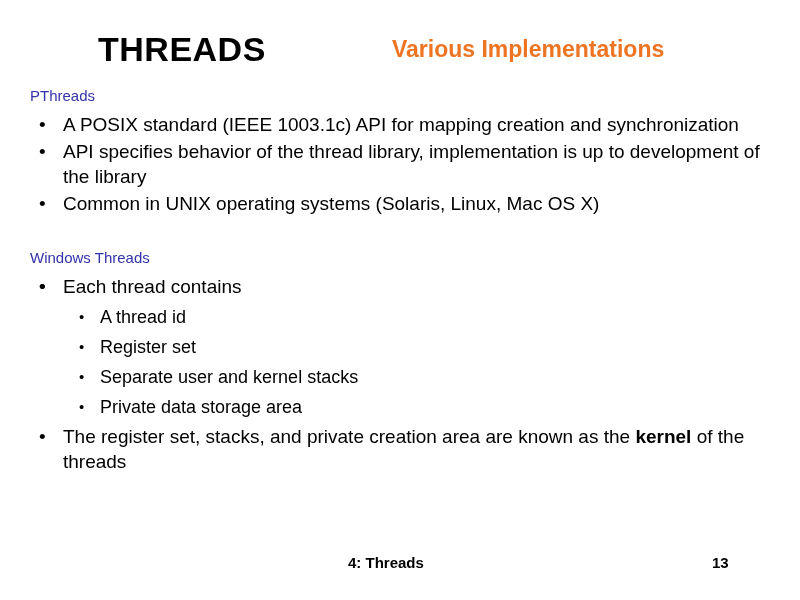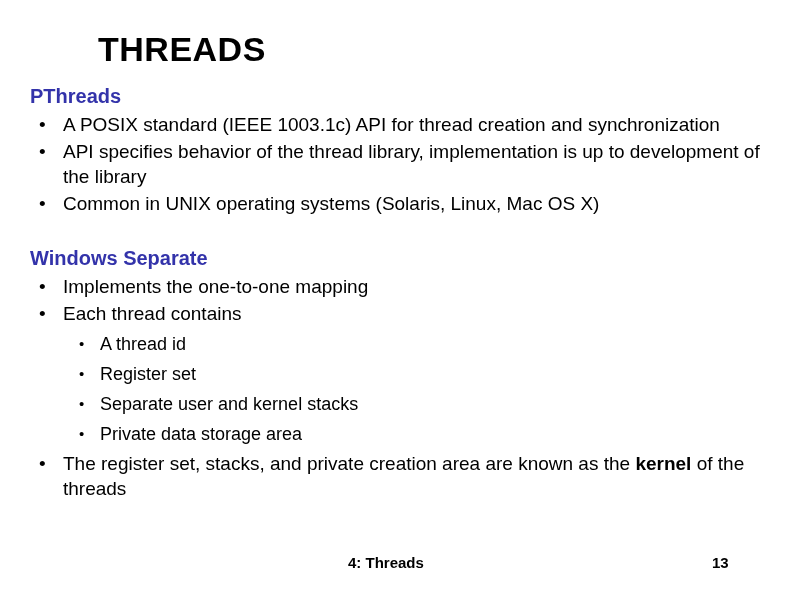--- a/index.html
+++ b/index.html
@@ -57,22 +57,22 @@
 
   
   .body {
     position: absolute;
     left: 30px;
     top: 84px;
     width: 740px;
   }
 
   .section-heading {
-    font-size: 20px;
-    font-weight: bold;
+    font-size: 15px;
+    font-weight: normal;
     color: #3333AA;
     line-height: 24px;
     margin: 0 0 4px 0;
   }
 
   .section-gap {
     height: 28px;
   }
 
   ul.level1 {
@@ -153,52 +153,52 @@
     text-align: center;
   }
 </style>
 </head>
 <body>
 
 <div class="slide">
 
   <div class="title-row">
     <div class="main-title">THREADS</div>
+    <div class="sub-title">Various Implementations</div>
   </div>
 
   <div class="body">
 
     <div class="section">
       <div class="section-heading">PThreads</div>
 
       <ul class="level1">
         <li>
           <span class="bullet">•</span>
-          <span>A POSIX standard (IEEE 1003.1c) API for thread creation and synchronization</span>
+          <span>A POSIX standard (IEEE 1003.1c) API for mapping creation and synchronization</span>
         </li>
         <li>
           <span class="bullet">•</span>
           <span>API specifies behavior of the thread library, implementation is up to development of the library</span>
         </li>
         <li>
           <span class="bullet">•</span>
           <span>Common in UNIX operating systems (Solaris, Linux, Mac OS X)</span>
         </li>
       </ul>
     </div>
 
     <div class="section-gap"></div>
 
     <div class="section">
-      <div class="section-heading">Windows Separate</div>
+      <div class="section-heading">Windows Threads</div>
 
       <ul class="level1">
         <li>
           <span class="bullet">•</span>
-          <span>Implements the one-to-one mapping</span>
         </li>
 
         <li>
           <span class="bullet">•</span>
           <span>Each thread contains</span>
 
           <ul class="level2">
             <li>
               <span class="bullet">•</span>
               <span>A thread id</span>

